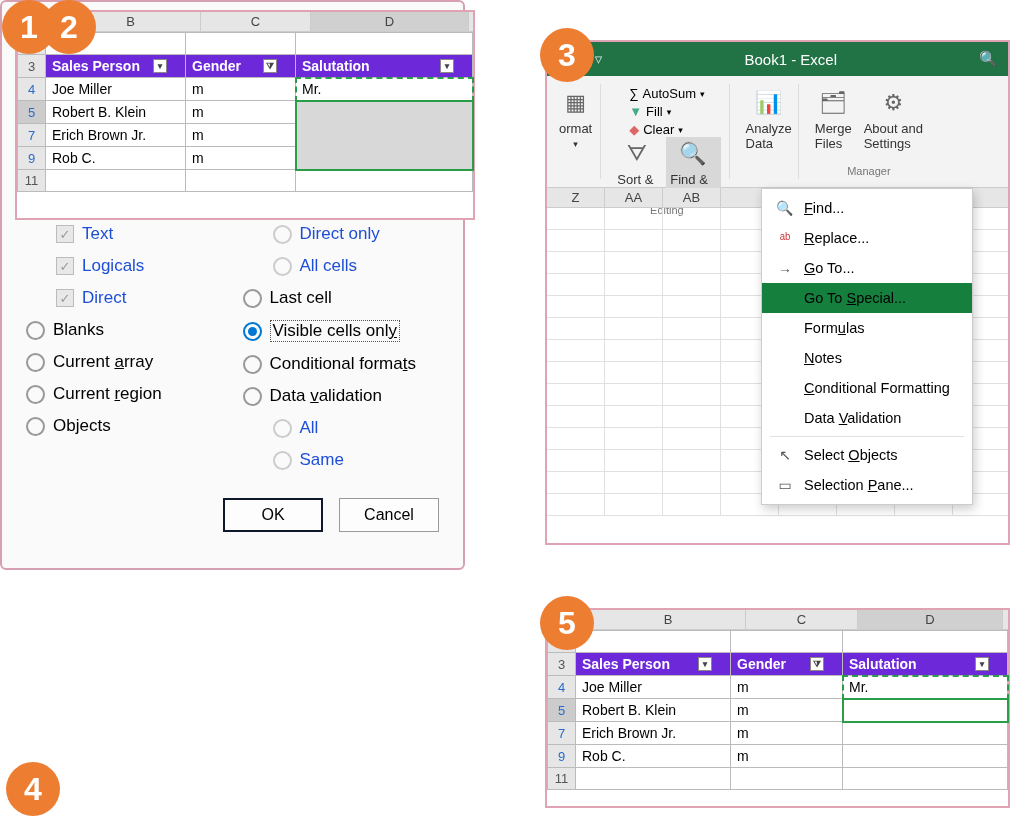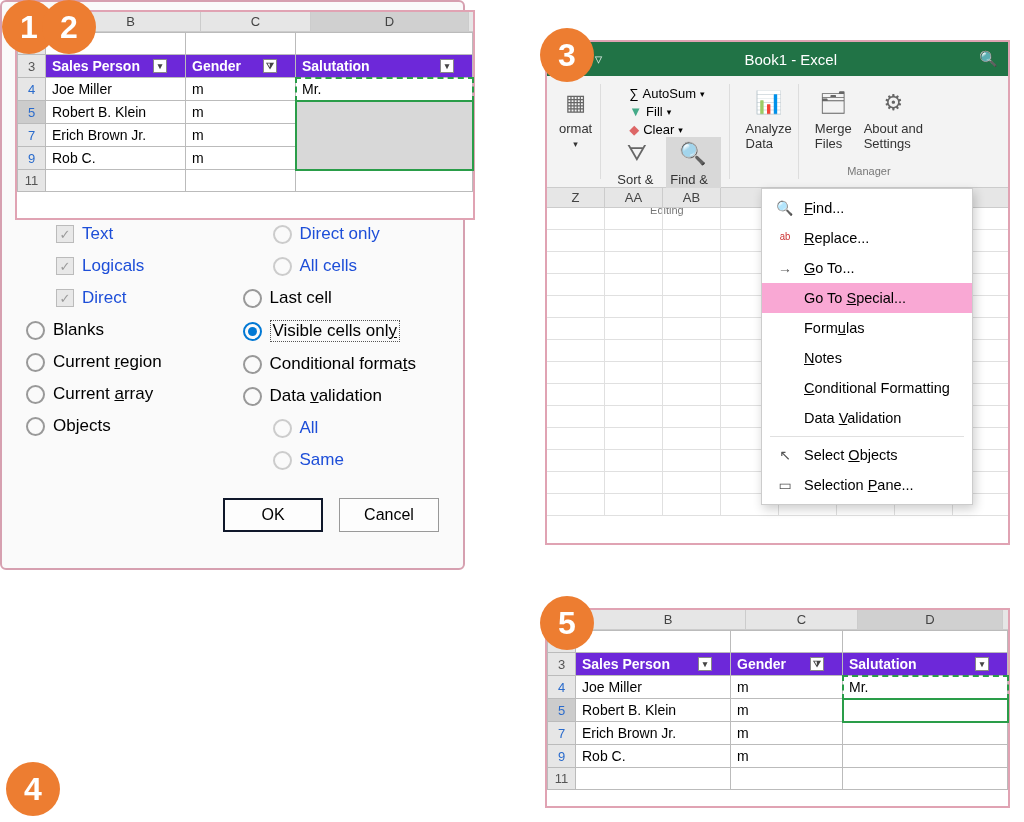--- a/index.html
+++ b/index.html
@@ -58,21 +58,21 @@
 .small-btns { display: flex; flex-direction: column; gap: 3px; font-size: 13px; }
 .small-btns div { display: flex; align-items: center; gap: 4px; }
 .sheet-area { position: relative; }
 .sheet-cols { display: flex; background: #e6e6e6; border-bottom: 1px solid #ccc; }
 .sheet-cols div { width: 58px; text-align: center; font-size: 13px; border-right: 1px solid #ccc; padding: 2px 0; color: #444; }
 .sheet-rows { }
 .sheet-rows .r { display: flex; height: 22px; border-bottom: 1px solid #e0e0e0; }
 .sheet-rows .r div { width: 58px; border-right: 1px solid #e0e0e0; }
 .dropdown { position: absolute; left: 214px; top: 0px; width: 212px; background: #fff; border: 1px solid #ccc; box-shadow: 2px 4px 10px rgba(0,0,0,0.2); z-index: 5; padding: 4px 0; }
 .dd-item { display: flex; align-items: center; gap: 10px; padding: 7px 14px; font-size: 14.5px; }
-.dd-item.hl { background: #f9a8d4; }
+.dd-item.hl { background: #15803d; }
 .dd-icon { width: 18px; text-align: center; color: #555; font-size: 14px; }
 .dd-sep { height: 1px; background: #e0e0e0; margin: 3px 8px; }
 
 
 #p5 { left: 545px; top: 608px; width: 465px; height: 200px; }
 
 </style>
 </head>
 <body>
 
@@ -172,25 +172,25 @@
         <div class="radio-row sub">
             <span class="chk">✓</span>
             <span class="txt-dis">Direct</span>
           </div>
         <div class="radio-row">
             <span class="radio"></span>
             <span>Blanks</span>
           </div>
         <div class="radio-row">
             <span class="radio"></span>
+            <span>Current <span class="und">a</span>rray</span>
+          </div>
+        <div class="radio-row">
+            <span class="radio"></span>
             <span>Current <span class="und">r</span>egion</span>
-          </div>
-        <div class="radio-row">
-            <span class="radio"></span>
-            <span>Current <span class="und">a</span>rray</span>
           </div>
         <div class="radio-row">
             <span class="radio"></span>
             <span>Objects</span>
           </div>
       </div>
       <div class="opt-col">
         <div class="radio-row">
             <span class="radio"></span>
             <span>Ro<span class="und">w</span> differences</span>

